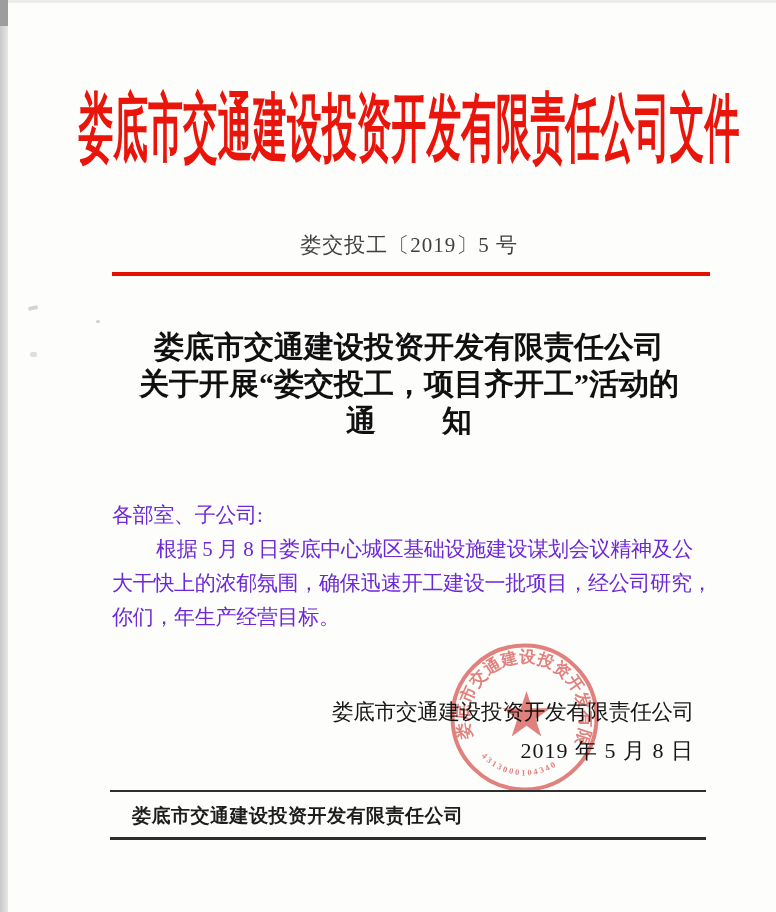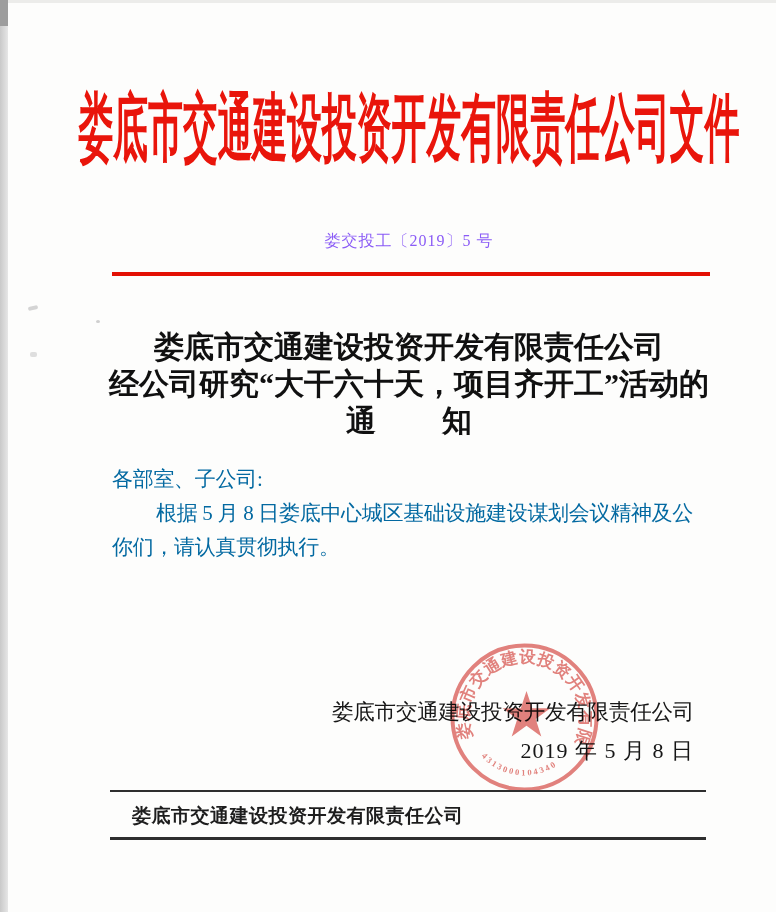--- a/index.html
+++ b/index.html
@@ -19,30 +19,30 @@
   .center-band{position:absolute;left:0;width:818px;display:flex;justify-content:center;}
 
   .red-head{top:88px;}
   .red-head .txt{
     white-space:nowrap;font-weight:700;font-size:74px;line-height:80px;
     transform:scaleX(0.47);transform-origin:center;
     letter-spacing:0;
   }
 
   .doc-number{top:231px;}
-  .doc-number .txt{font-size:16px;letter-spacing:1px;color:#8b5cf6;}
+  .doc-number .txt{font-size:21px;letter-spacing:1px;color:#404040;}
 
   .red-rule{position:absolute;left:112px;top:272px;width:598px;height:4px;}
 
   .doc-title{top:328px;flex-direction:column;align-items:center;text-align:center;}
   .doc-title .line{font-weight:700;font-size:30px;line-height:37px;color:#101010;letter-spacing:0;}
   .doc-title .tz{display:flex;justify-content:center;gap:66px;font-weight:700;font-size:30px;line-height:37px;color:#101010;}
 
-  .body-text{position:absolute;left:112px;top:462px;width:594px;
-    font-size:21px;line-height:34px;letter-spacing:-0.3px;color:#0369a1;}
+  .body-text{position:absolute;left:112px;top:498px;width:594px;
+    font-size:21px;line-height:34px;letter-spacing:-0.3px;color:#6d28d9;}
   .body-text .ln{white-space:nowrap;}
   .body-text .indent{text-indent:44px;font-family:Liberation Serif, serif;}
 
   .signature{position:absolute;left:332px;top:697px;width:362px;color:#161616;}
   .signature .company{font-size:21.5px;line-height:30px;white-space:nowrap;letter-spacing:-0.2px;}
   .signature .date{font-size:22px;line-height:28px;margin-top:10px;text-align:right;padding-left:44px;letter-spacing:1px;}
 
   .stamp{position:absolute;left:446px;top:640px;width:157px;height:157px;
     opacity:.88;mix-blend-mode:multiply;}
 
@@ -67,31 +67,32 @@
 </div>
 
 <div class="center-band doc-number">
   <div class="txt">娄交投工〔2019〕5 号</div>
 </div>
 
 <div class="red-rule" style="background:#e31004;"></div>
 
 <div class="center-band doc-title">
   <div class="line">娄底市交通建设投资开发有限责任公司</div>
-  <div class="line">经公司研究“大干六十天，项目齐开工”活动的</div>
+  <div class="line">关于开展“娄交投工，项目齐开工”活动的</div>
   <div class="tz">
     <span>通</span>
     <span>知</span>
   </div>
 </div>
 
 <div class="body-text">
   <div class="ln">各部室、子公司:</div>
   <div class="ln indent">根据 5 月 8 日娄底中心城区基础设施建设谋划会议精神及公</div>
-  <div class="ln">你们，请认真贯彻执行。</div>
+  <div class="ln">大干快上的浓郁氛围，确保迅速开工建设一批项目，经公司研究，</div>
+  <div class="ln">你们，年生产经营目标。</div>
 </div>
 
 <div class="signature">
   <div class="company">娄底市交通建设投资开发有限责任公司</div>
   <div class="date">2019 年 5 月 8 日</div>
 </div>
 
 <svg class="stamp" viewBox="0 0 157 157" xmlns="http://www.w3.org/2000/svg">
   <circle cx="78.5" cy="77.5" r="72" fill="none" stroke="#df716c" stroke-width="4"></circle>
   <polygon fill="#df716c" points="80.5,51 86.2,68.3 104.4,68.3 89.7,79.1 95.3,96.4 80.5,85.7 65.7,96.4 71.3,79.1 56.6,68.3 74.8,68.3"></polygon>

